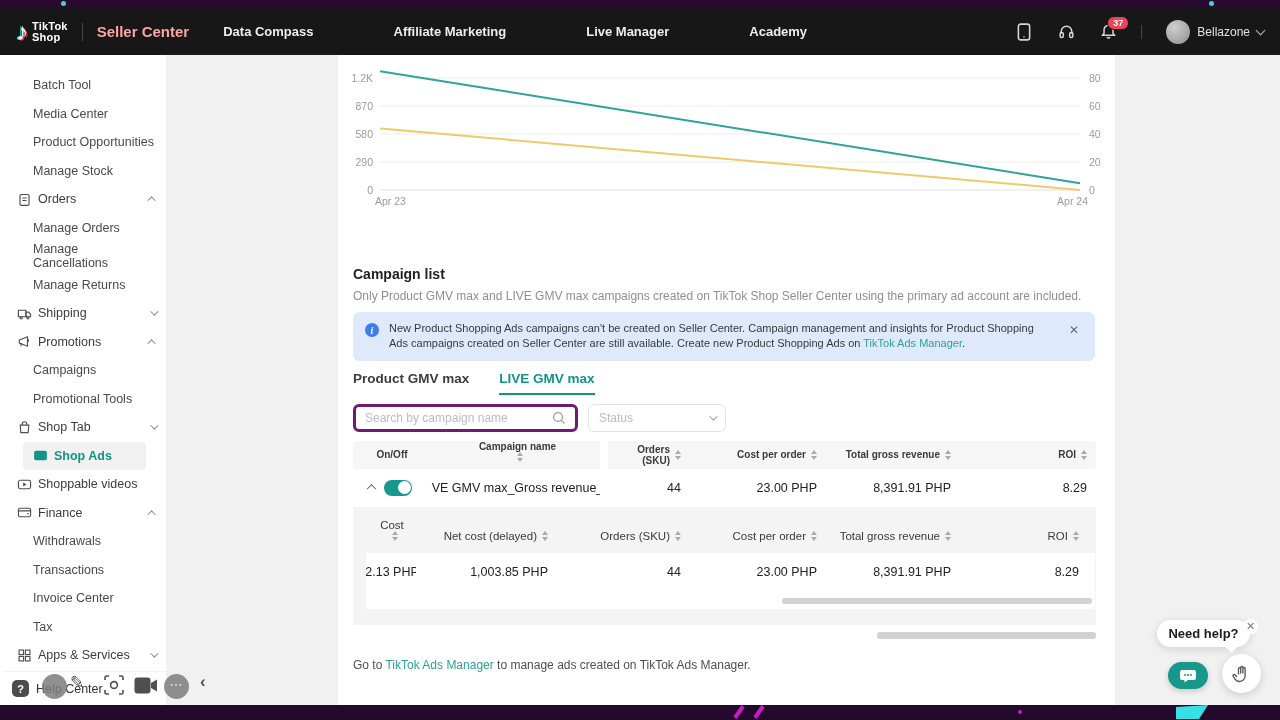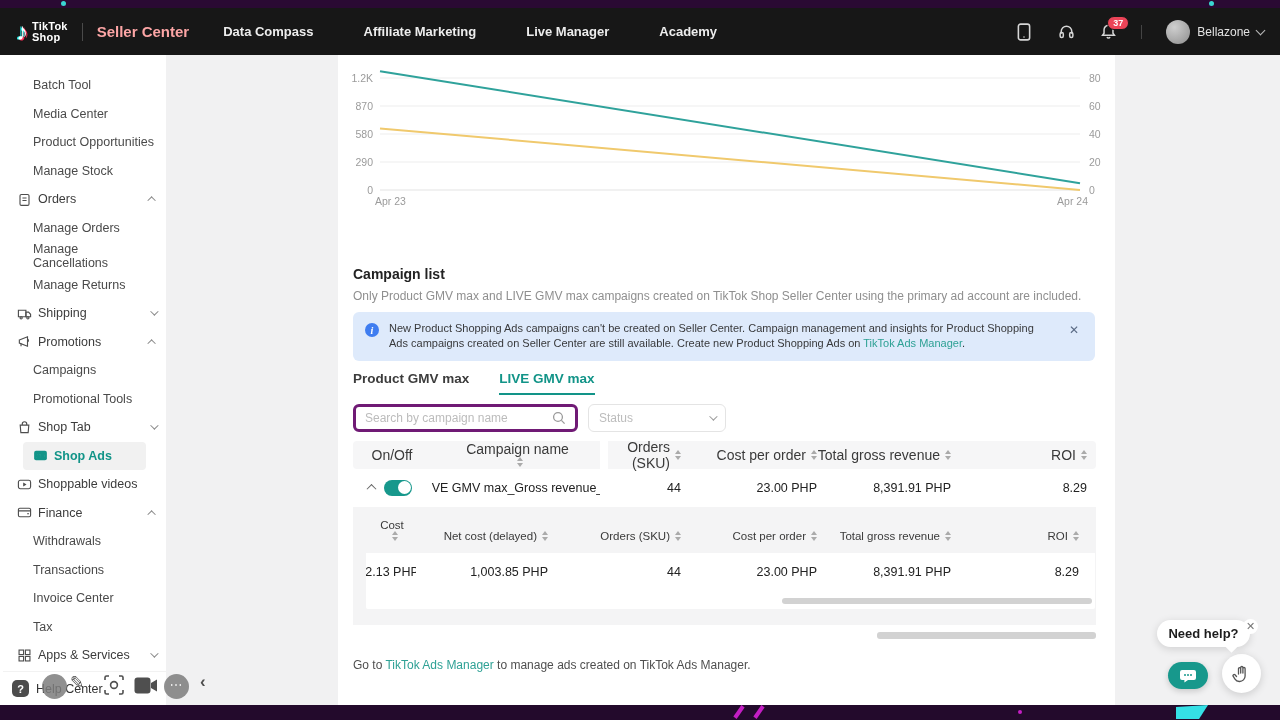--- a/index.html
+++ b/index.html
@@ -14,21 +14,21 @@
   .mag-dot { position:absolute; width:4px; height:4px; border-radius:50%; background:#c41ec4; top:5px; }
   .cyan-shape { position:absolute; width:32px; height:14px; background:#35e0e6; top:0; clip-path:polygon(0 15%,100% 0,72% 100%,0 100%); }
 
   
   .navbar { position:absolute; left:0; top:8px; width:1280px; height:47px; background:#171717; display:flex; align-items:center; padding:0 16px; z-index:40; }
   .logo { display:flex; align-items:center; gap:4px; }
   .note { font-size:24px; color:#fff; line-height:1; text-shadow:-1.5px 0 0 #25f4ee, 1.5px 1px 0 #fe2c55; }
   .logo-text { color:#fff; font-weight:bold; font-size:11px; line-height:11px; letter-spacing:.2px; }
   .nav-divider { width:1px; height:18px; background:#4a4a4a; margin:0 14px; }
   .brand { color:#fca5a5; font-size:15px; font-weight:bold; margin-right:34px; }
-  .nav-items { display:flex; align-items:center; gap:50px; }
+  .nav-items { display:flex; align-items:center; gap:80px; }
   .nav-item { color:#ededed; font-size:13px; font-weight:bold; cursor:pointer; }
   .nav-right { margin-left:auto; display:flex; align-items:center; gap:24px; }
   .nav-icon { width:18px; height:18px; display:flex; align-items:center; justify-content:center; position:relative; cursor:pointer; }
   .nav-icon svg { stroke:#d6d6d6; fill:none; stroke-width:1.4; }
   .badge { position:absolute; top:-7px; left:8px; background:#ec4458; color:#fff; font-size:9px; font-weight:bold; border-radius:8px; padding:1px 5px; border:1.5px solid #171717; }
   .nav-sep { width:1px; height:14px; background:#444; }
   .user { display:flex; align-items:center; gap:7px; cursor:pointer; }
   .avatar { width:24px; height:24px; border-radius:50%; background:radial-gradient(circle at 35% 30%, #cfcfcf, #8d8d8d); }
   .user-name { color:#e3e3e3; font-size:12px; }
   .chev { width:7px; height:7px; border-right:1.5px solid #bbb; border-bottom:1.5px solid #bbb; transform:rotate(45deg); margin-top:-3px; }
@@ -72,21 +72,21 @@
 
   .controls { margin-top:9px; display:flex; gap:10px; }
   .search-box { width:225px; height:28px; border:3px solid #701a75; border-radius:6px; display:flex; align-items:center; padding:0 9px; background:#fff; }
   .search-box input { border:none; outline:none; flex:1; font-size:12px; color:#333; font-family:"Liberation Sans",sans-serif; background:transparent; }
   .search-box input::placeholder { color:#bcbcbc; }
   .select-box { width:138px; height:28px; border:1px solid #e4e4e4; border-radius:6px; display:flex; align-items:center; justify-content:space-between; padding:0 10px; font-size:12px; color:#bcbcbc; cursor:pointer; }
   .sel-chev { width:6px; height:6px; border-right:1.3px solid #999; border-bottom:1.3px solid #999; transform:rotate(45deg) translateY(-2px); }
 
   
   .tbl { margin-top:9px; width:743px; }
-  .thead { display:flex; height:28px; font-size:14px; color:#3a3a3a; }
+  .thead { display:flex; height:28px; font-size:10px; color:#3a3a3a;font-weight:bold; }
   .th { background:#f6f6f7; display:flex; align-items:center; }
   .th.first { border-radius:4px 0 0 4px; }
   .th.last { border-radius:0 4px 4px 0; }
   .trow { display:flex; height:38px; align-items:center; font-size:12.5px; color:#222; background:#fff; }
   .cell-c { justify-content:center; text-align:center; }
   .cell-l { justify-content:flex-start; text-align:right;flex-direction:column; }
   .cell-r { justify-content:flex-end; text-align:right; }
   .col { display:flex; align-items:center; }
   .gapcol { width:8px; background:#fff; }
   .sort { display:inline-flex; flex-direction:column; gap:2px; margin-left:5px; }

